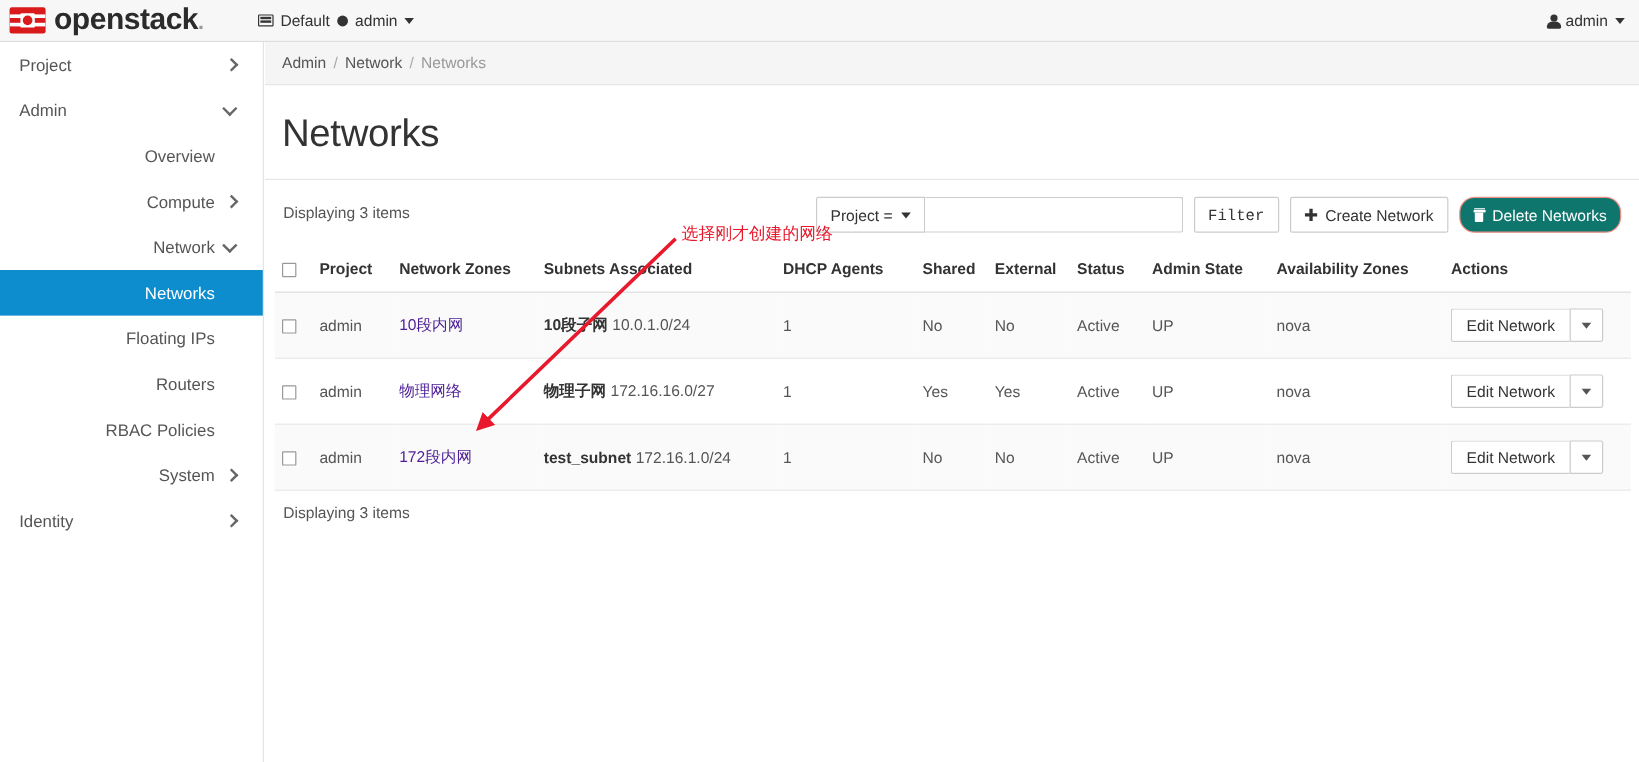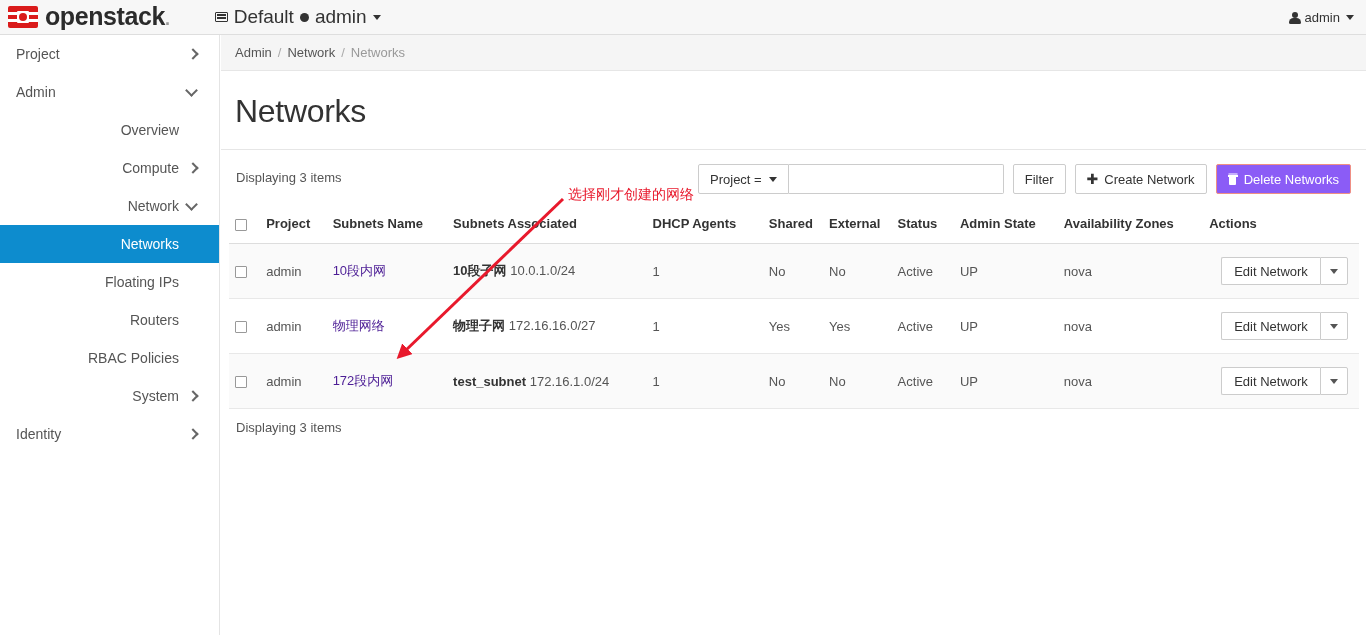--- a/index.html
+++ b/index.html
@@ -70,21 +70,21 @@
     font-weight: 600;
     letter-spacing: -0.4px;
     color: #2b2b2b;
     line-height: 26px;
   }
   .brand-text .dot { color: #999; font-size: 18px; }
 
   .context-selector {
     display: flex; align-items: center;
     margin-left: 45px;
-    font-size: 19px;
+    font-size: 13px;
     color: #333;
     cursor: pointer;
     height: 34px;
   }
   .ctx-icon {
     display: inline-block;
     width: 13px; height: 10px;
     border: 1.5px solid #333;
     border-radius: 1px;
     position: relative;
@@ -270,32 +270,33 @@
     height: 30px;
     border: 1px solid #cccccc;
     border-left: none;
     background: #ffffff;
     font-size: 13px;
     font-family: inherit;
     padding: 0 8px;
     outline: none;
     border-radius: 0 2px 2px 0;
   }
-  .btn-filter { margin-left: 9px; }
+  .btn-filter { margin-left: 9px; font-family: Liberation Mono, monospace; }
   .btn-create { margin-left: 9px; }
   .btn-create .plus {
     font-weight: bold;
     margin-right: 6px;
     font-size: 14px;
   }
   .btn-delete {
     margin-left: 9px;
-    background: #8b5cf6;
+    background: #0f766e;
     border-color: #ef8f84;
     color: #ffffff;
+    border-radius: 13px;
   }
   .trash-icon {
     display: inline-block;
     position: relative;
     width: 10px; height: 12px;
     margin-right: 6px;
   }
   .trash-icon::before {
     content: "";
     position: absolute;
@@ -373,21 +374,20 @@
     color: #4c1d95;
     text-decoration: none;
     cursor: pointer;
   }
   .subnet-name { font-weight: bold; color: #333333; }
   .subnet-cidr { color: #555555; }
 
   .action-group {
     display: inline-flex;
     align-items: flex-start;
-    margin-left: 12px;
   }
   .action-main {
     height: 28px;
     border: 1px solid #cccccc;
     border-right: none;
     background: #ffffff;
     font-size: 13px;
     font-family: inherit;
     color: #333333;
     padding: 0 12px;
@@ -547,21 +547,21 @@
         <col class="col-external">
         <col class="col-status">
       <col class="col-adminstate">
         <col class="col-az">
         <col class="col-actions">
     </colgroup>
     <thead>
       <tr>
         <th><input type="checkbox" class="cb" style=""></th>
         <th>Project</th>
-        <th>Subnets Name</th>
+        <th>Network Zones</th>
         <th>Subnets Associated</th>
         <th>DHCP Agents</th>
         <th>Shared</th>
         <th>External</th>
         <th>Status</th>
         <th>Admin State</th>
         <th>Availability Zones</th>
         <th>Actions</th>
       </tr>
     </thead>

